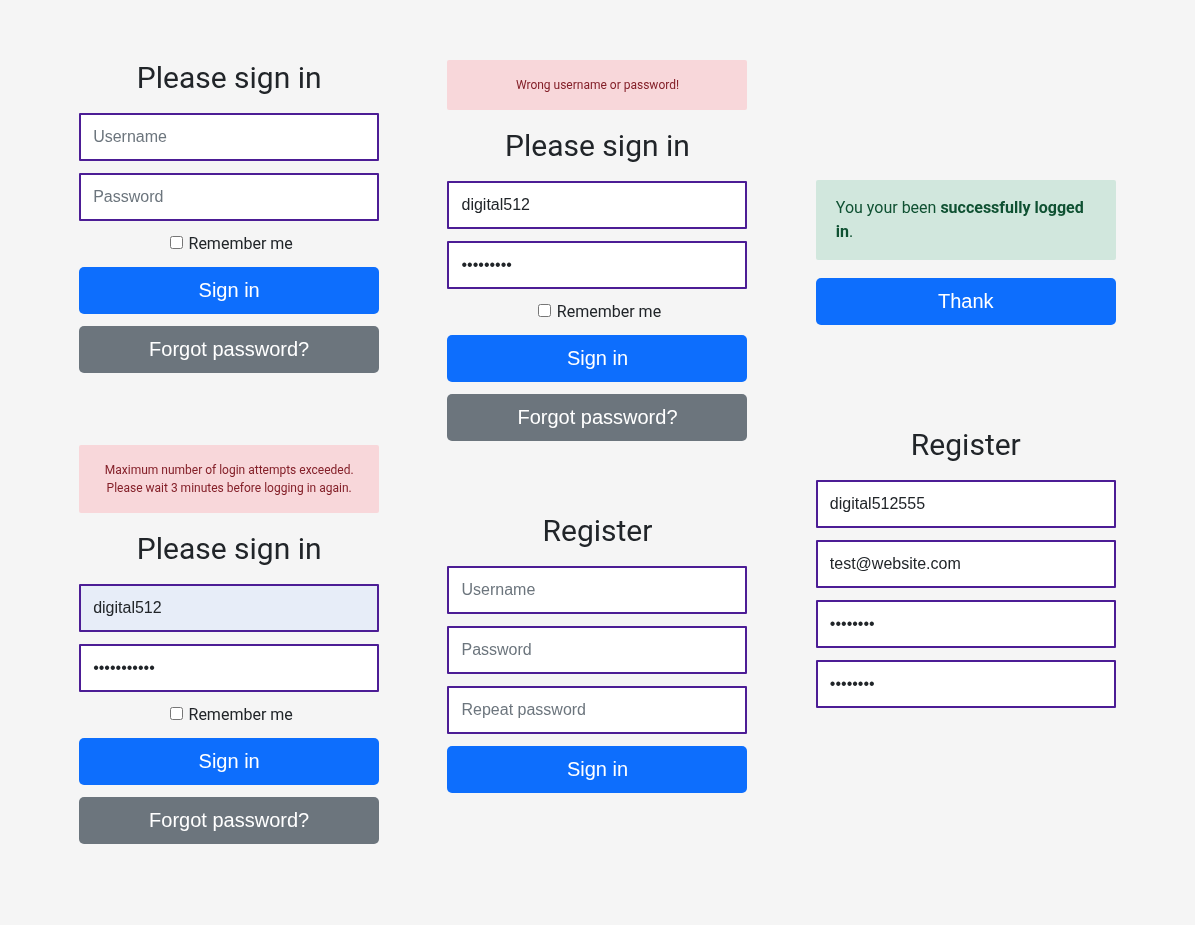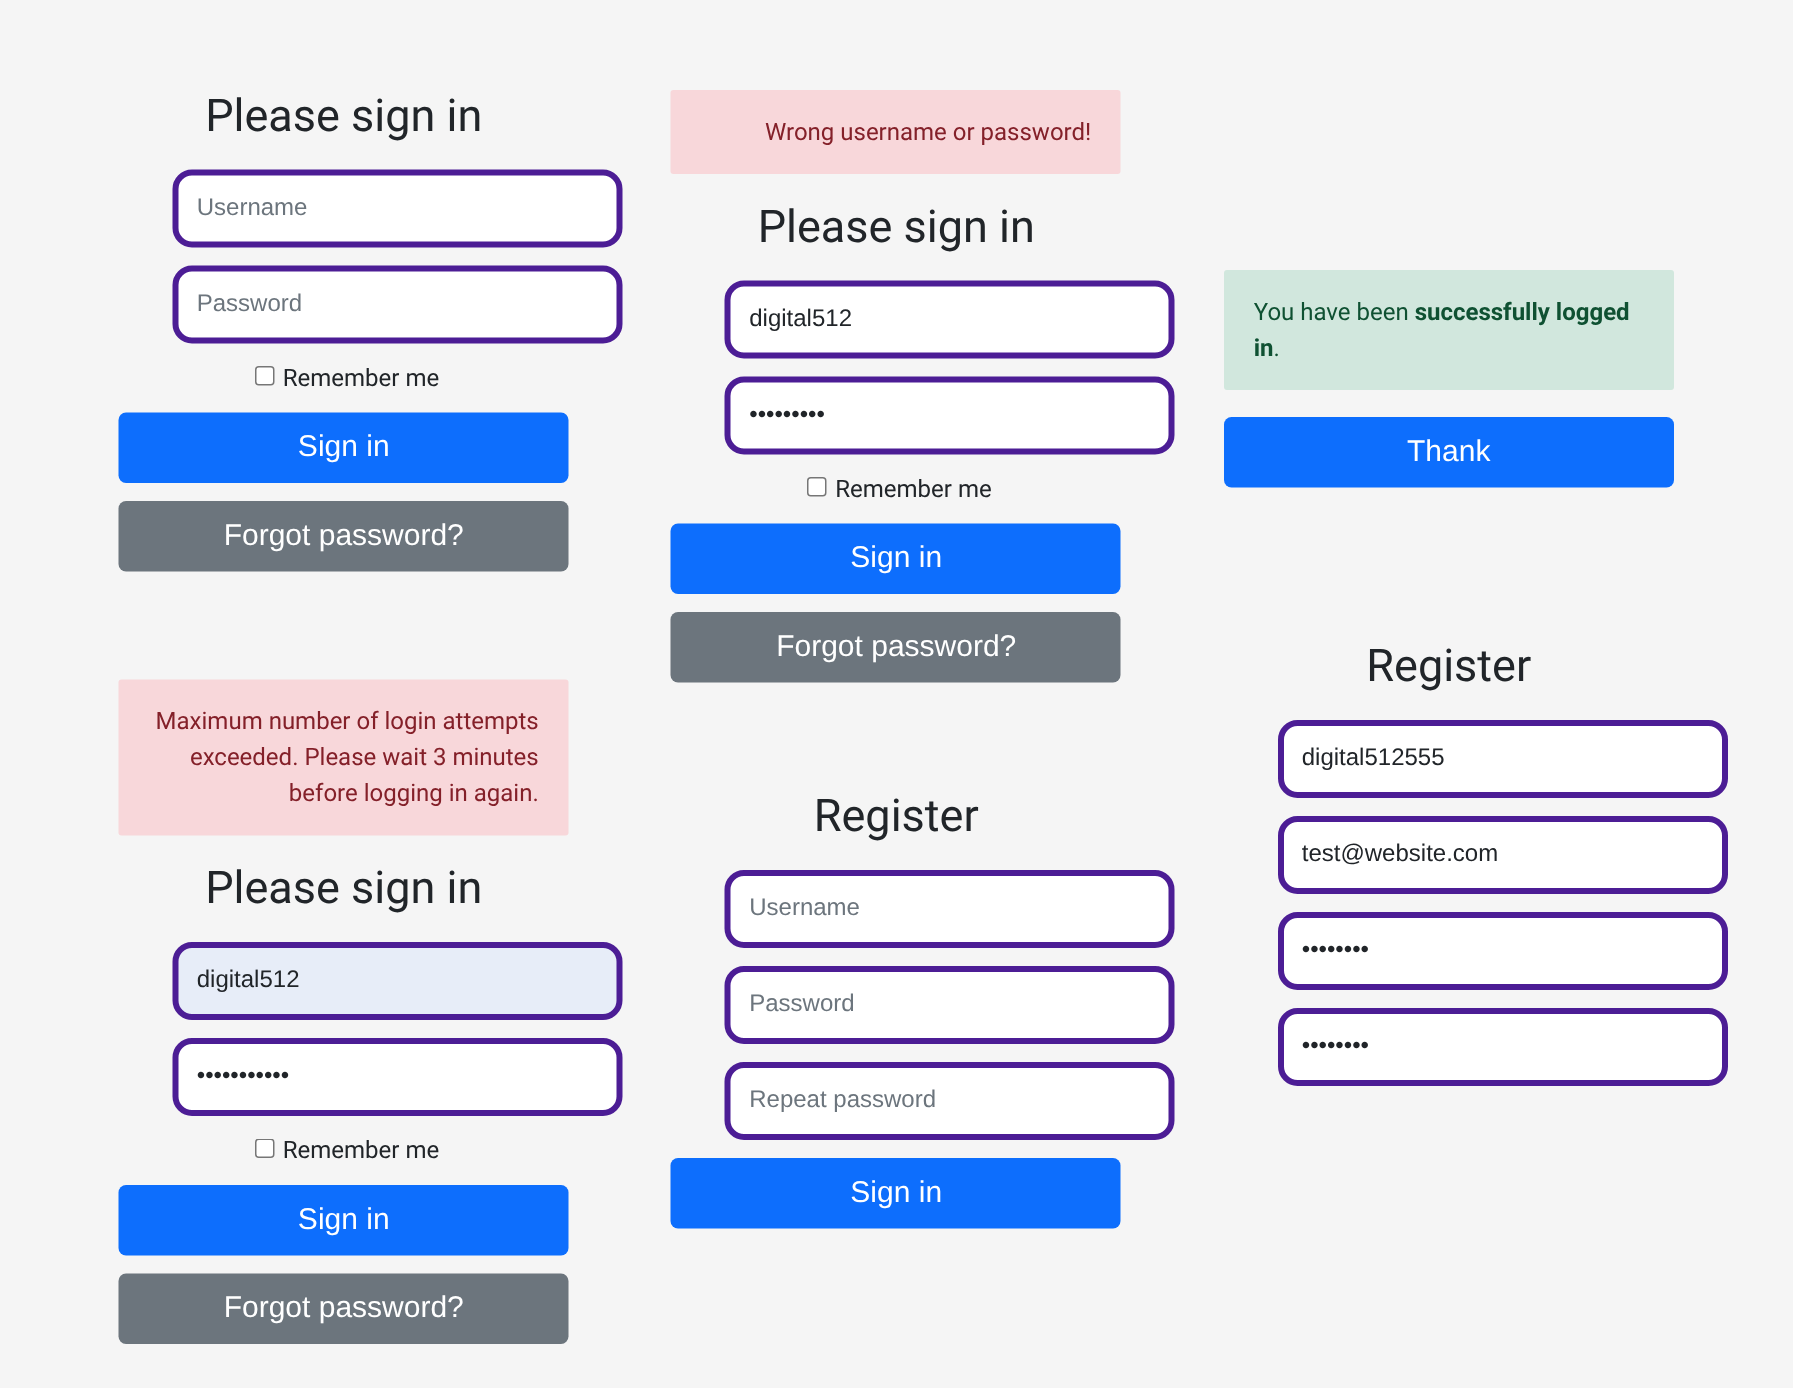--- a/index.html
+++ b/index.html
@@ -21,22 +21,22 @@
   .card { width: 300px; margin: 0 auto; }
   .spacer-lg { height: 60px; }
   .offset-top { margin-top: 120px; }
 
   h2 { font-weight: 400; font-size: 30px; text-align: center; margin: 0 0 18px 0; }
 
   .alert-danger {
     background: #f8d7da;
     color: #842029;
     padding: 16px 20px;
-    text-align: right;
-    font-size: 16px;
+    text-align: center;
+    font-size: 12px;
     line-height: 1.5;
     border-radius: 2px;
     margin-bottom: 18px;
   }
   .alert-success {
     background: #d1e7dd;
     color: #0f5132;
     padding: 16px 20px;
     font-size: 16px;
     line-height: 1.5;
@@ -46,24 +46,23 @@
   .alert-success.centered { text-align: center; }
 
   .form-control {
     display: block;
     width: 100%;
     padding: 10px 12px;
     font-size: 16px;
     line-height: 1.5;
     color: #212529;
     background: #fff;
-    border: 4px solid #4c1d95;
-    border-radius: 13px;
+    border: 2px solid #4c1d95;
+    border-radius: 1px;
     margin-bottom: 12px;
-    margin-left: 36px;
   }
   .form-control::placeholder { color: #6c757d; }
   .form-control.highlight { background: #e7edf8; }
 
   .check-row { text-align: center; margin: 6px 0 14px 0; font-size: 16px; }
   .check-row input { margin-right: 6px; }
 
   .btn {
     display: block;
     width: 100%;
@@ -139,21 +138,21 @@
       <input class="form-control" placeholder="Password" style="">
       <input class="form-control" placeholder="Repeat password" style="">
       <button class="btn btn-primary">Sign in</button>
     </div>
   </div>
 
   <div class="col">
 
     <div class="card offset-top">
       <div class="alert-success">
-        <span>You have been </span><strong>successfully logged in</strong><span>.</span>
+        <span>You your been </span><strong>successfully logged in</strong><span>.</span>
       </div>
       <button class="btn btn-primary">Thank</button>
     </div>
 
     <div style="height:90px;"></div>
 
     <div class="card">
       <h2>Register</h2>
       <input class="form-control" value="digital512555" style="">
       <input class="form-control" value="test@website.com" style="">

